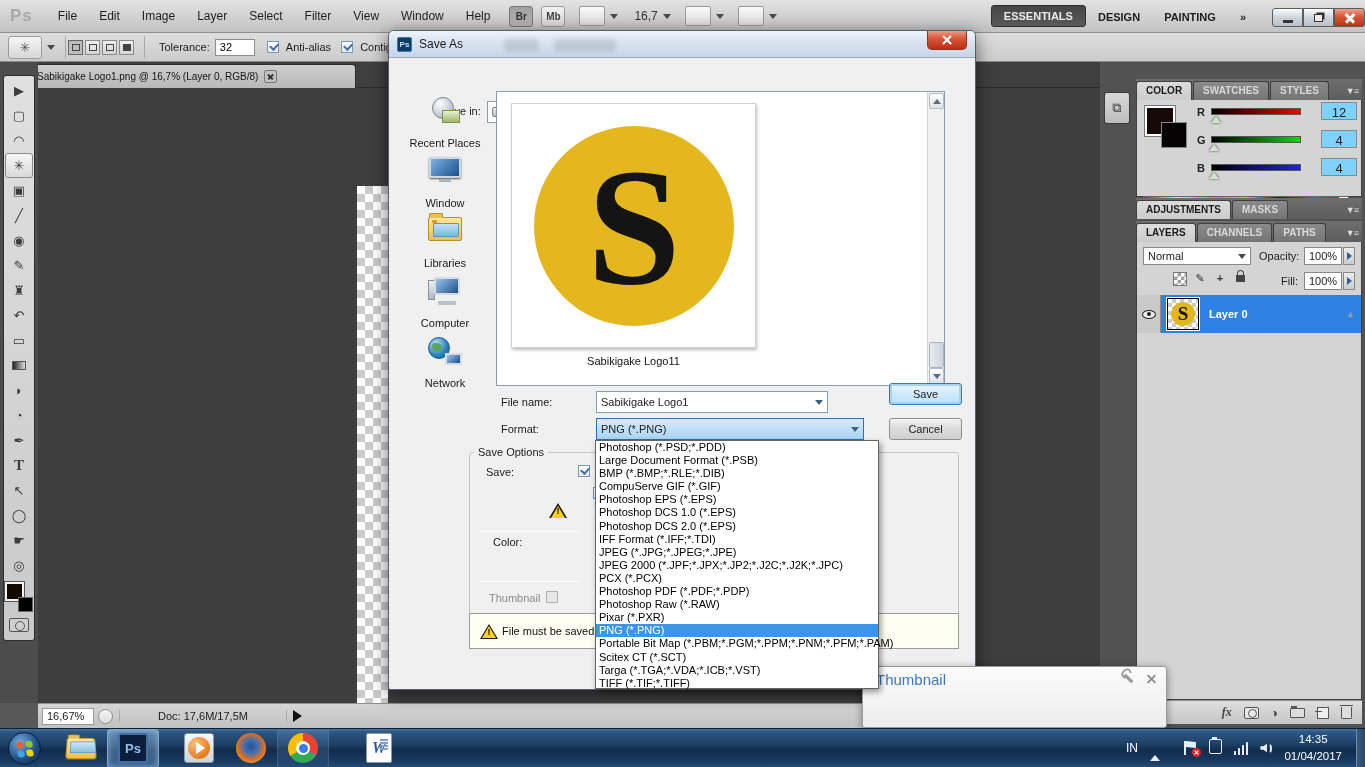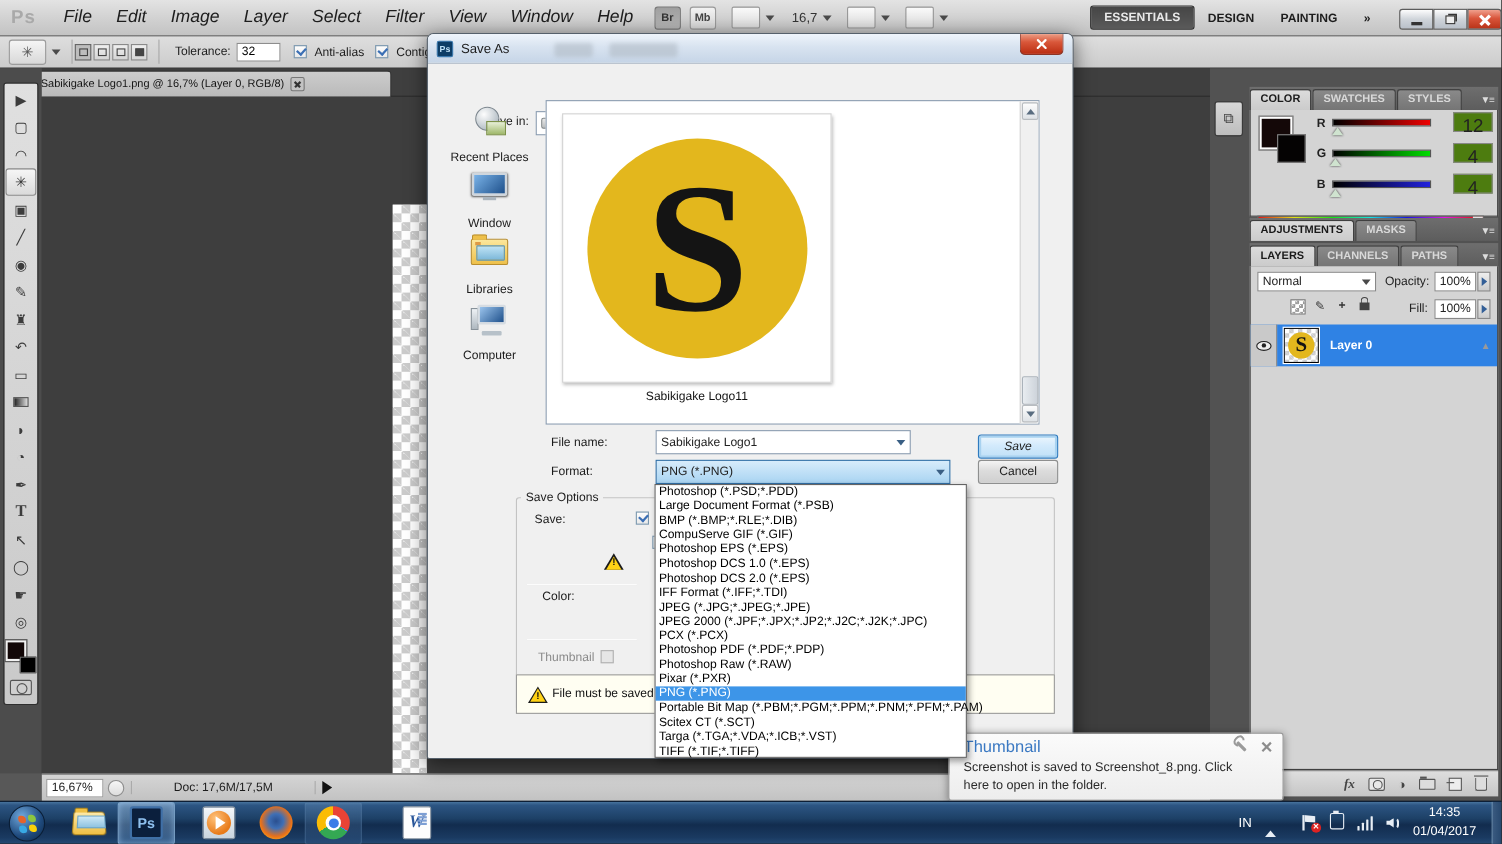--- a/index.html
+++ b/index.html
@@ -6,21 +6,21 @@
   html,body { background:#222; }
   #screen { position:relative; width:1365px; height:767px; overflow:hidden;
             font-family:"Liberation Sans", sans-serif; font-size:11px; color:#222; }
   .abs { position:absolute; }
 
   
   #menubar { left:0; top:0; width:1365px; height:33px;
     background:linear-gradient(180deg,#e3e3e3,#cfcfcf 60%,#c3c3c3); border-bottom:1px solid #8e8e8e;
     display:flex; align-items:center; }
   .ps-logo { font-weight:bold; font-size:17px; color:#a9a9a9; letter-spacing:1px; padding:0 14px 0 10px; }
-  .menu-item { padding:4px 11px; font-size:16px; color:#1d1d1d; cursor:default;font-style:italic; }
+  .menu-item { padding:4px 11px; font-size:12px; color:#1d1d1d; cursor:default; }
   .appbar-btn { margin-left:8px; width:24px; height:21px; border:1px solid #9a9a9a; border-radius:3px;
     display:flex; align-items:center; justify-content:center; font-size:10px; font-weight:bold;
     background:linear-gradient(#f2f2f2,#d6d6d6); color:#444; }
   .appbar-btn.pressed { background:linear-gradient(#9f9f9f,#b7b7b7); border-color:#787878; color:#333; }
   .mini-icon { margin-left:14px; width:26px; height:20px; border:1px solid #999; border-radius:2px;
     background:linear-gradient(#fafafa,#dcdcdc); position:relative; }
   .dd-arrow { width:0; height:0; border-left:4px solid transparent; border-right:4px solid transparent;
     border-top:5px solid #4a4a4a; margin-left:5px; }
   .zoom-text { margin-left:16px; font-size:12px; color:#333; }
   .ws-btn { padding:4px 12px; font-size:11px; font-weight:bold; color:#1d1d1d; border-radius:3px; }
@@ -105,21 +105,21 @@
   .pmenu { margin-left:auto; margin-bottom:4px; margin-right:4px; color:#ddd; font-size:9px; letter-spacing:-1px; }
   .panel-body { position:absolute; left:36px; width:226px; background:#d4d4d4; border:1px solid #3f3f3f; border-top:none; }
 
   .cswatch-fg { position:absolute; left:8px; top:6px; width:30px; height:30px; background:#140808; border:2px solid #fff; outline:1px solid #777; }
   .cswatch-bg { position:absolute; left:24px; top:22px; width:26px; height:26px; background:#050303; border:1px solid #888; }
   .slider-row { position:absolute; left:60px; width:160px; height:22px; }
   .slider-row .lbl { position:absolute; left:0; top:2px; font-size:11px; font-weight:bold; color:#222; }
   .slider-track { position:absolute; left:14px; top:4px; width:90px; height:7px; border:1px solid #555; }
   .slider-thumb { position:absolute; top:12px; width:0; height:0; border-left:5px solid transparent; border-right:5px solid transparent;
     border-bottom:7px solid #cfe3cf; filter:drop-shadow(0 0 1px #333); }
-  .slider-val { position:absolute; right:0; top:-2px; width:36px; height:18px; background:#4d7c0f; border:1px solid #888; text-align:center; font-size:17px; padding-top:2px; }
+  .slider-val { position:absolute; right:0; top:-2px; width:36px; height:18px; background:#7dd3fc; border:1px solid #888; text-align:center; font-size:13px; padding-top:2px; }
   .spectrum { position:absolute; left:6px; top:96px; width:206px; height:17px; border:1px solid #666;
     background:linear-gradient(90deg,#f00,#ff0 16%,#0f0 33%,#0ff 50%,#00f 66%,#f0f 83%,#f00 97%); }
   .spectrum .wb { position:absolute; right:0; top:0; width:9px; height:100%; background:linear-gradient(#fff 50%,#000 50%); }
 
   .blend-combo { position:absolute; left:6px; top:5px; width:108px; height:18px; background:#fff; border:1px solid #888;
     font-size:11px; padding:2px 4px; display:flex; }
   .blend-combo .dd-arrow { margin-left:auto; margin-top:4px; }
   .small-field { position:absolute; width:38px; height:18px; background:#fff; border:1px solid #888; text-align:center; font-size:11px; padding-top:2px; }
   .spin { position:absolute; width:12px; height:18px; border:1px solid #888; background:linear-gradient(#eee,#ccc);
     display:flex; align-items:center; justify-content:center; }
@@ -605,20 +605,27 @@
         <span class="plabel">Libraries</span>
       </div>
       <div class="place">
         <div class="pic ic-computer">
             <div class="twr"></div>
             <div class="scr"></div>
             <div class="base"></div>
           </div>
         <span class="plabel">Computer</span>
       </div>
+      <div class="place">
+        <div class="pic ic-network">
+            <div class="glb"></div>
+            <div class="scr"></div>
+          </div>
+        <span class="plabel">Network</span>
+      </div>
     </div>
 
     <div id="filelist">
       <div class="thumb-card">
         <div class="s-logo" style="left:22px;top:22px;width:200px;height:200px;font-size:168px;">
           <span>S</span>
         </div>
       </div>
       <div class="thumb-label">Sabikigake Logo11</div>
       <div class="vscroll">
@@ -630,21 +637,21 @@
             <div class="tri-dn"></div>
           </div>
       </div>
     </div>
 
     <span class="dlg-label" style="left:112px;top:365px;">File name:</span>
     <div class="combo" style="left:207px;top:360px;width:232px;gap:12px;">
       <span>Sabikigake Logo1</span>
         <div class="dd-arrow"></div>
     </div>
-    <div class="btn default" style="left:500px;top:364px;font-style:italic;">Save</div>
+    <div class="btn default" style="left:500px;top:352px;">Save</div>
 
     <span class="dlg-label" style="left:112px;top:392px;">Format:</span>
     <div class="combo blue" style="left:207px;top:387px;width:268px;">
       <span>PNG (*.PNG)</span>
         <div class="dd-arrow"></div>
     </div>
     <div class="btn" style="left:500px;top:387px;">Cancel</div>
 
     <fieldset class="saveopts">
       <legend>Save Options</legend>
@@ -662,21 +669,20 @@
     <span class="checkbox disabled abs" style="left:82px;top:560px;"></span>
     <span class="dlg-label" style="left:100px;top:561px;color:#8a8a8a;">Thumbnail</span>
     <div class="warn-box">
       <div class="warn-tri" style="position:relative;left:10px;top:0;"></div>
       <span class="txt">File must be saved a</span>
     </div>
   </div>
 
   <div id="lightshot" class="abs">
     <div class="ls-title">Thumbnail</div>
-    <div class="ls-msg">Screenshot is saved to Screenshot_8.png. Click here to open in the folder.</div>
     <div class="ls-wrench"></div>
     <div class="ls-x"></div>
   </div>
 
   <div id="format-dd" class="abs">
     <div class="dd-item">Photoshop (*.PSD;*.PDD)</div>
     <div class="dd-item">Large Document Format (*.PSB)</div>
     <div class="dd-item">BMP (*.BMP;*.RLE;*.DIB)</div>
     <div class="dd-item">CompuServe GIF (*.GIF)</div>
     <div class="dd-item">Photoshop EPS (*.EPS)</div>

